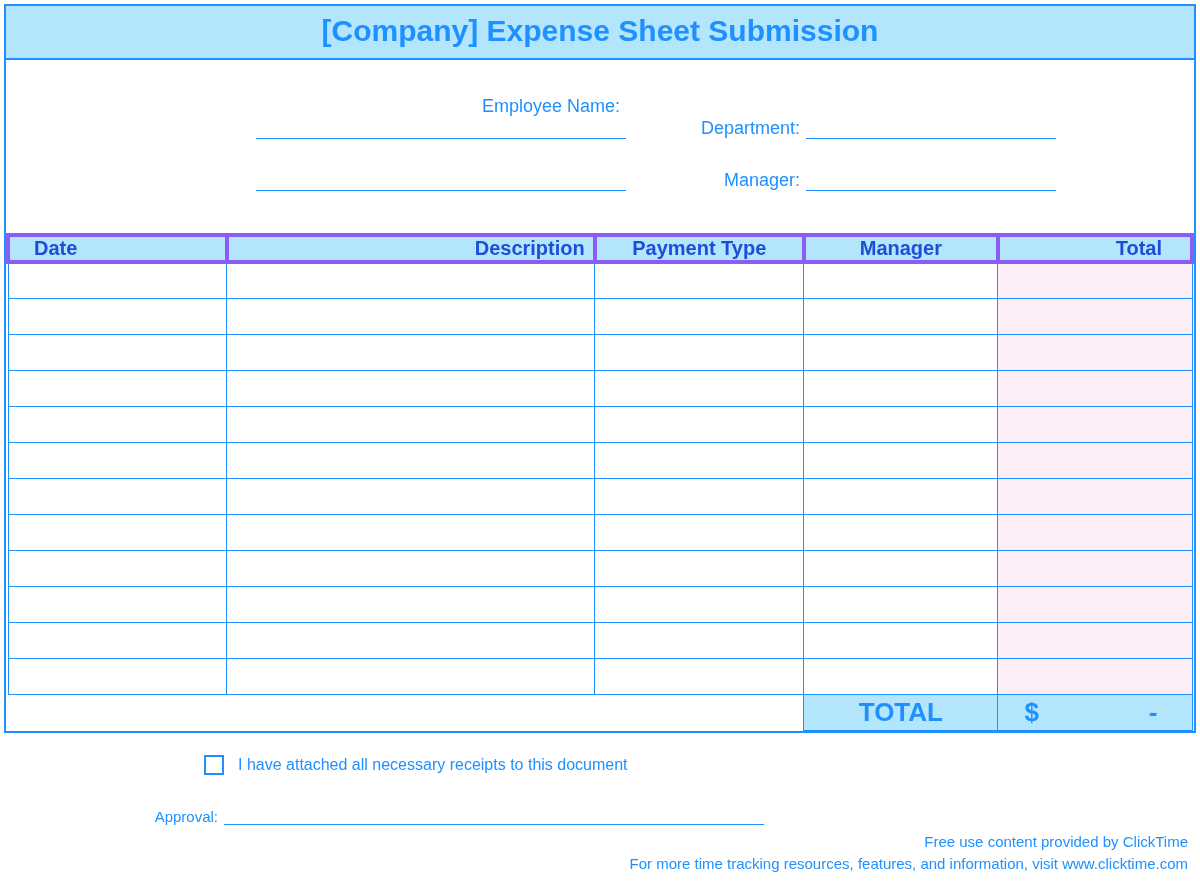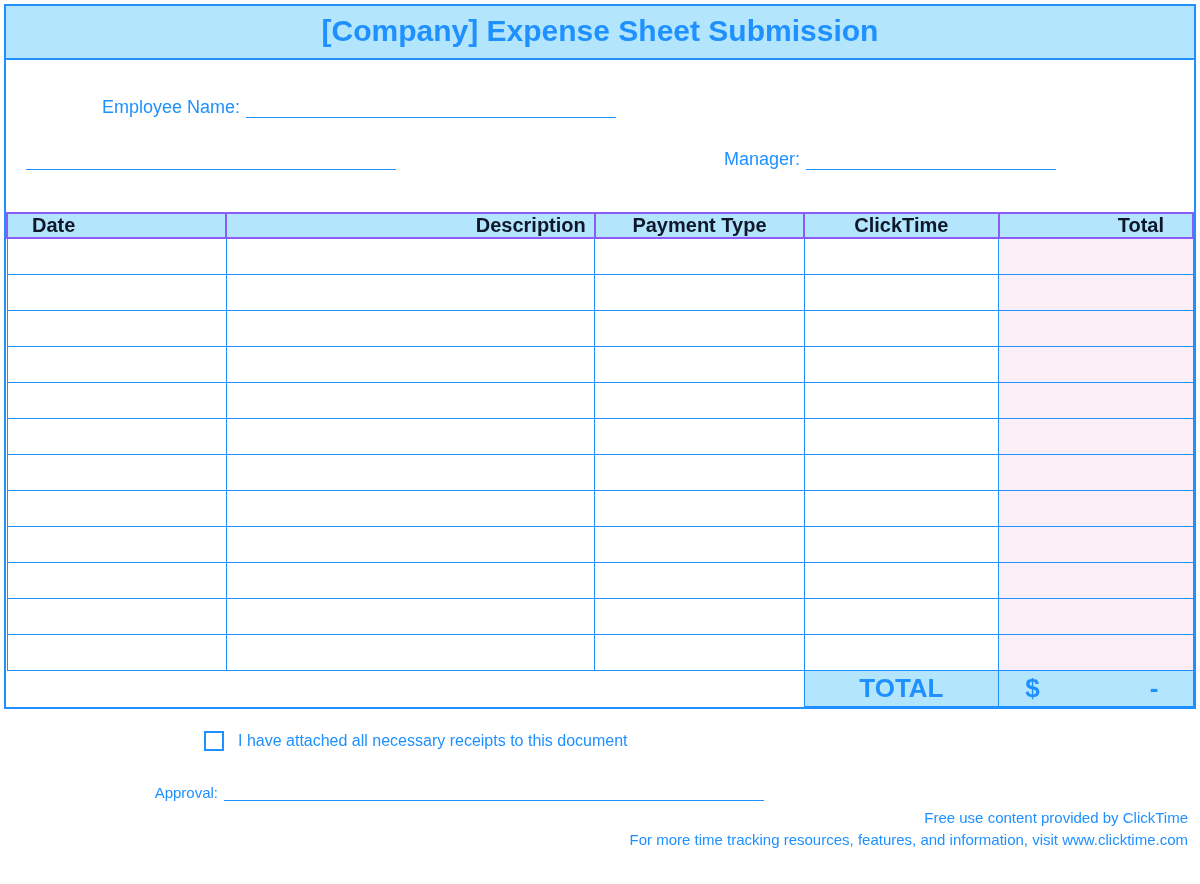--- a/index.html
+++ b/index.html
@@ -27,21 +27,21 @@
     padding: 36px 20px 24px 20px;
   }
   .info-row {
     display: flex;
     margin-bottom: 30px;
   }
   .info-pair {
     display: flex;
     align-items: flex-end;
   }
-  .info-pair.left { width: 600px; }
+  .info-pair.left { width: 600px; flex-direction: column; }
   .info-pair.right { width: 500px; }
   .info-label {
     text-align: right;
     padding-right: 6px;
     font-size: 18px;
     flex: 0 0 auto;
   }
   .info-pair.left .info-label { width: 220px; }
   .info-pair.right .info-label { width: 180px; }
   .underline {
@@ -49,25 +49,25 @@
     height: 22px;
   }
   .info-pair.left .underline { width: 370px; }
   .info-pair.right .underline { width: 250px; }
   table.expenses {
     width: 100%;
     border-collapse: collapse;
   }
   table.expenses th {
     background: #b3e5fc;
-    color: #0f172a;
+    color: #1d4ed8;
     font-size: 20px;
     font-weight: bold;
     padding: 0 8px;
-    border: 2px solid #8b5cf6;
+    border: 4px solid #8b5cf6;
     text-align: center;
   }
   table.expenses th.th-date { text-align: left; padding-left: 24px; }
   table.expenses th.th-desc { text-align: right; padding-left: 24px; }
   table.expenses th.th-total { text-align: right; padding-right: 28px; }
   table.expenses td {
     border: 1px solid #1e90ff;
     height: 36px;
     padding: 0 6px;
   }
@@ -156,20 +156,24 @@
 <div class="sheet">
 
   <div class="title-bar">[Company] Expense Sheet Submission</div>
 
   <div class="info-area">
     <div class="info-row">
       <div class="info-pair left">
         <div class="info-label">Employee Name:</div>
         <div class="underline"></div>
       </div>
+      <div class="info-pair right">
+        <div class="info-label">Department:</div>
+        <div class="underline"></div>
+      </div>
     </div>
     <div class="info-row" style="margin-bottom:18px;">
       <div class="info-pair left">
         <div class="underline"></div>
       </div>
       <div class="info-pair right">
         <div class="info-label">Manager:</div>
         <div class="underline"></div>
       </div>
     </div>
@@ -181,21 +185,21 @@
         <col class="col-desc">
         <col class="col-pay">
         <col class="col-cat">
         <col class="col-total">
     </colgroup>
     <thead>
       <tr>
         <th class="th-date">Date</th>
         <th class="th-desc">Description</th>
         <th>Payment Type</th>
-        <th>ClickTime</th>
+        <th>Manager</th>
         <th class="th-total">Total</th>
       </tr>
     </thead>
     <tbody id="expense-rows">
         <tr>
           <td></td>
           <td></td>
           <td></td>
           <td></td>
           <td class="total-cell"></td>

